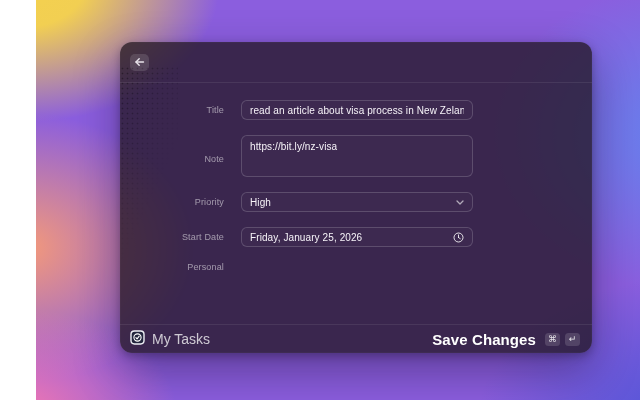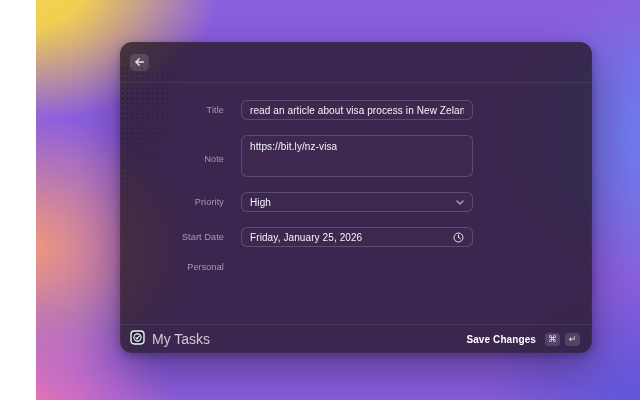--- a/index.html
+++ b/index.html
@@ -51,21 +51,21 @@
   .leading { margin-right:6px; display:flex; align-items:center; }
 
   .window-footer { position:absolute; left:0; right:0; bottom:0; height:29px;
     border-top:1px solid rgba(255,255,255,.08);
     display:flex; align-items:center; padding:0 10px; }
   .app-id { display:flex; align-items:center; gap:7px; }
   .app-name { font-size:14px; color:rgba(255,255,255,.75); }
   .spacer { flex:1; }
   .save-action { display:flex; align-items:center; gap:5px; cursor:pointer;
     padding:3px 2px; border-radius:5px; }
-  .save-label { font-size:10px; font-weight:bold; color:#ffffff; margin-right:4px; letter-spacing:.1px; }
+  .save-label { font-size:15px; font-weight:bold; color:#ffffff; margin-right:4px; letter-spacing:.1px; }
   .keycap { width:15px; height:13px; border-radius:3.5px; background:rgba(255,255,255,.14);
     display:flex; align-items:center; justify-content:center;
     font-size:9px; color:rgba(255,255,255,.85); line-height:1; }
 </style>
 </head>
 <body>
 
 <div class="screen">
   <div class="window">
 

